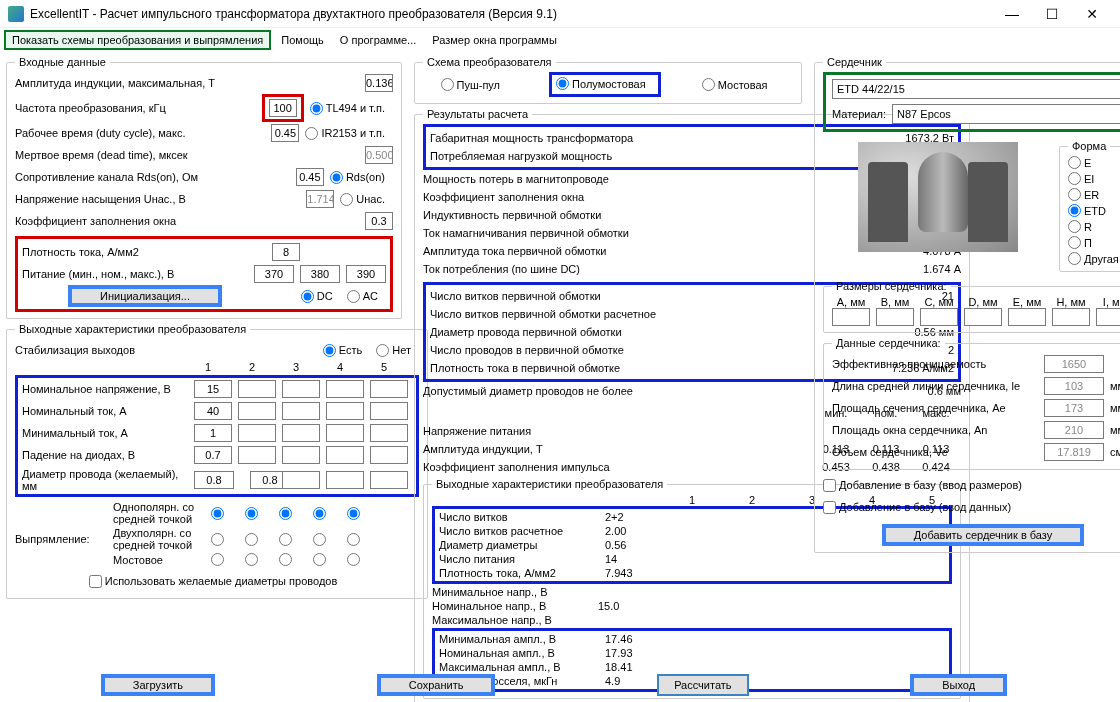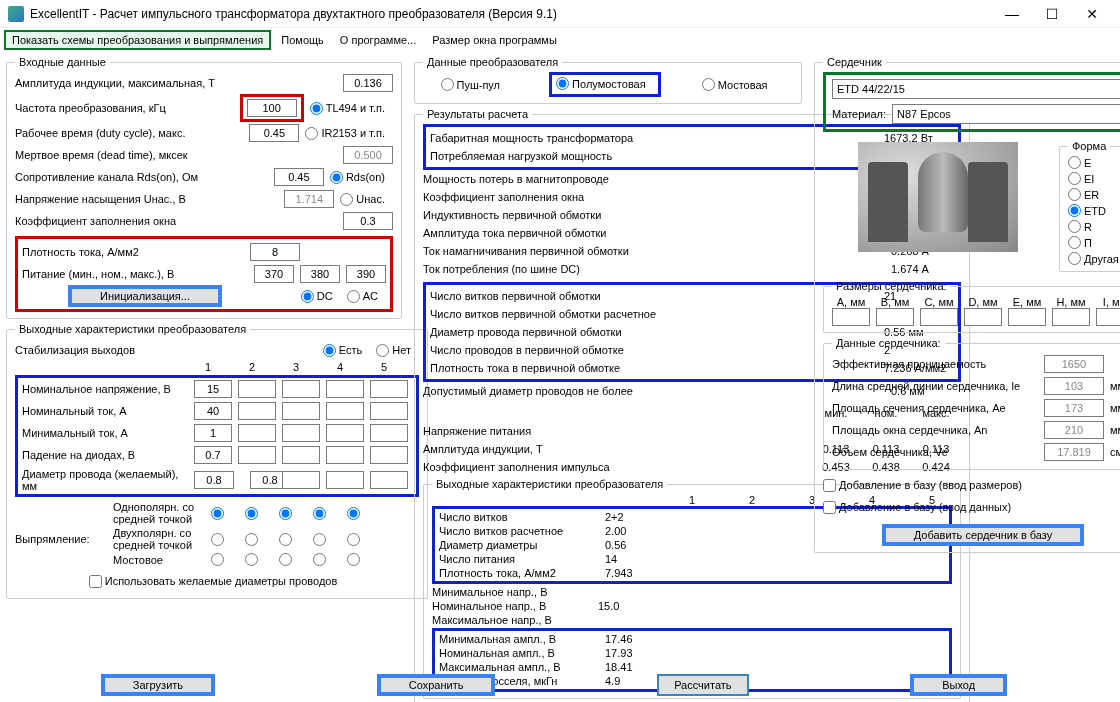--- a/index.html
+++ b/index.html
@@ -55,21 +55,21 @@
     border: 1px solid #ccc;
     border-radius: 2px;
     margin: 4px 0;
     padding: 4px 8px 6px 8px;
   }
   legend { padding: 0 4px; font-size: 11px; }
 
   .row { display:flex; align-items:center; min-height: 22px; gap:6px; }
   .lbl { flex:1; }
   .val-in {
-    width: 50px;
+    width: 28px;
     height: 18px;
     border: 1px solid #7a7a7a;
     text-align: center;
     font-size: 11px;
     background:#fff;
     padding:0;
   }
   .val-in.ro { color:#888; }
   .val-in.w60{width:60px;}
   .val-in.w40{width:40px;}
@@ -93,21 +93,21 @@
   .select {
     height: 20px; width:100%;
     border:1px solid #7a7a7a;
     background:#fff;
     display:flex; align-items:center; justify-content:space-between;
     padding:0 4px;
   }
 
   .results-line { display:flex; align-items:center; min-height:18px; }
   .results-line .rl { flex:1; }
-  .results-line .rv { min-width:70px; }
+  .results-line .rv { text-align:right; min-width:70px; }
 
   .core-img {
     width:160px; height:110px;
     margin: 6px auto;
     background: radial-gradient(ellipse at 30% 30%, #ddd, #888);
     position:relative;
   }
   .core-img::before, .core-img::after {
     content:""; position:absolute; background:#555;
   }
@@ -351,21 +351,21 @@
         <label class="rc">
             <input type="checkbox" style="">
             <span>Использовать желаемые диаметры проводов</span>
           </label>
       </div>
     </fieldset>
   </div>
 
   <div class="col col2">
     <fieldset>
-      <legend>Данные преобразователя</legend>
+      <legend>Схема преобразователя</legend>
       <div class="row" style="justify-content:space-around;">
         <label class="rc">
             <input type="radio" style="">
             <span>Пуш-пул</span>
           </label>
         <span class="framed-blue"><label class="rc">
               <input type="radio" checked="" style="">
               <span>Полумостовая</span>
             </label></span>
         <label class="rc">
@@ -394,26 +394,26 @@
         </div>
       <div class="results-line">
           <span class="rl">Коэффициент заполнения окна</span>
           <span class="rv">0.115</span>
         </div>
       <div class="results-line">
           <span class="rl">Индуктивность первичной обмотки</span>
           <span class="rv">1.536 мГн</span>
         </div>
       <div class="results-line">
+          <span class="rl">Ток намагничивания первичной обмотки</span>
+          <span class="rv">0.268 А</span>
+        </div>
+      <div class="results-line">
           <span class="rl">Амплитуда тока первичной обмотки</span>
           <span class="rv">4.078 А</span>
-        </div>
-      <div class="results-line">
-          <span class="rl">Ток намагничивания первичной обмотки</span>
-          <span class="rv">0.268 А</span>
         </div>
       <div class="results-line">
           <span class="rl">Ток потребления (по шине DC)</span>
           <span class="rv">1.674 А</span>
         </div>
 
       <div class="framed-blue" style="margin-top:4px;">
         <div class="results-line">
             <span class="rl">Число витков первичной обмотки</span>
             <span class="rv">21</span>

